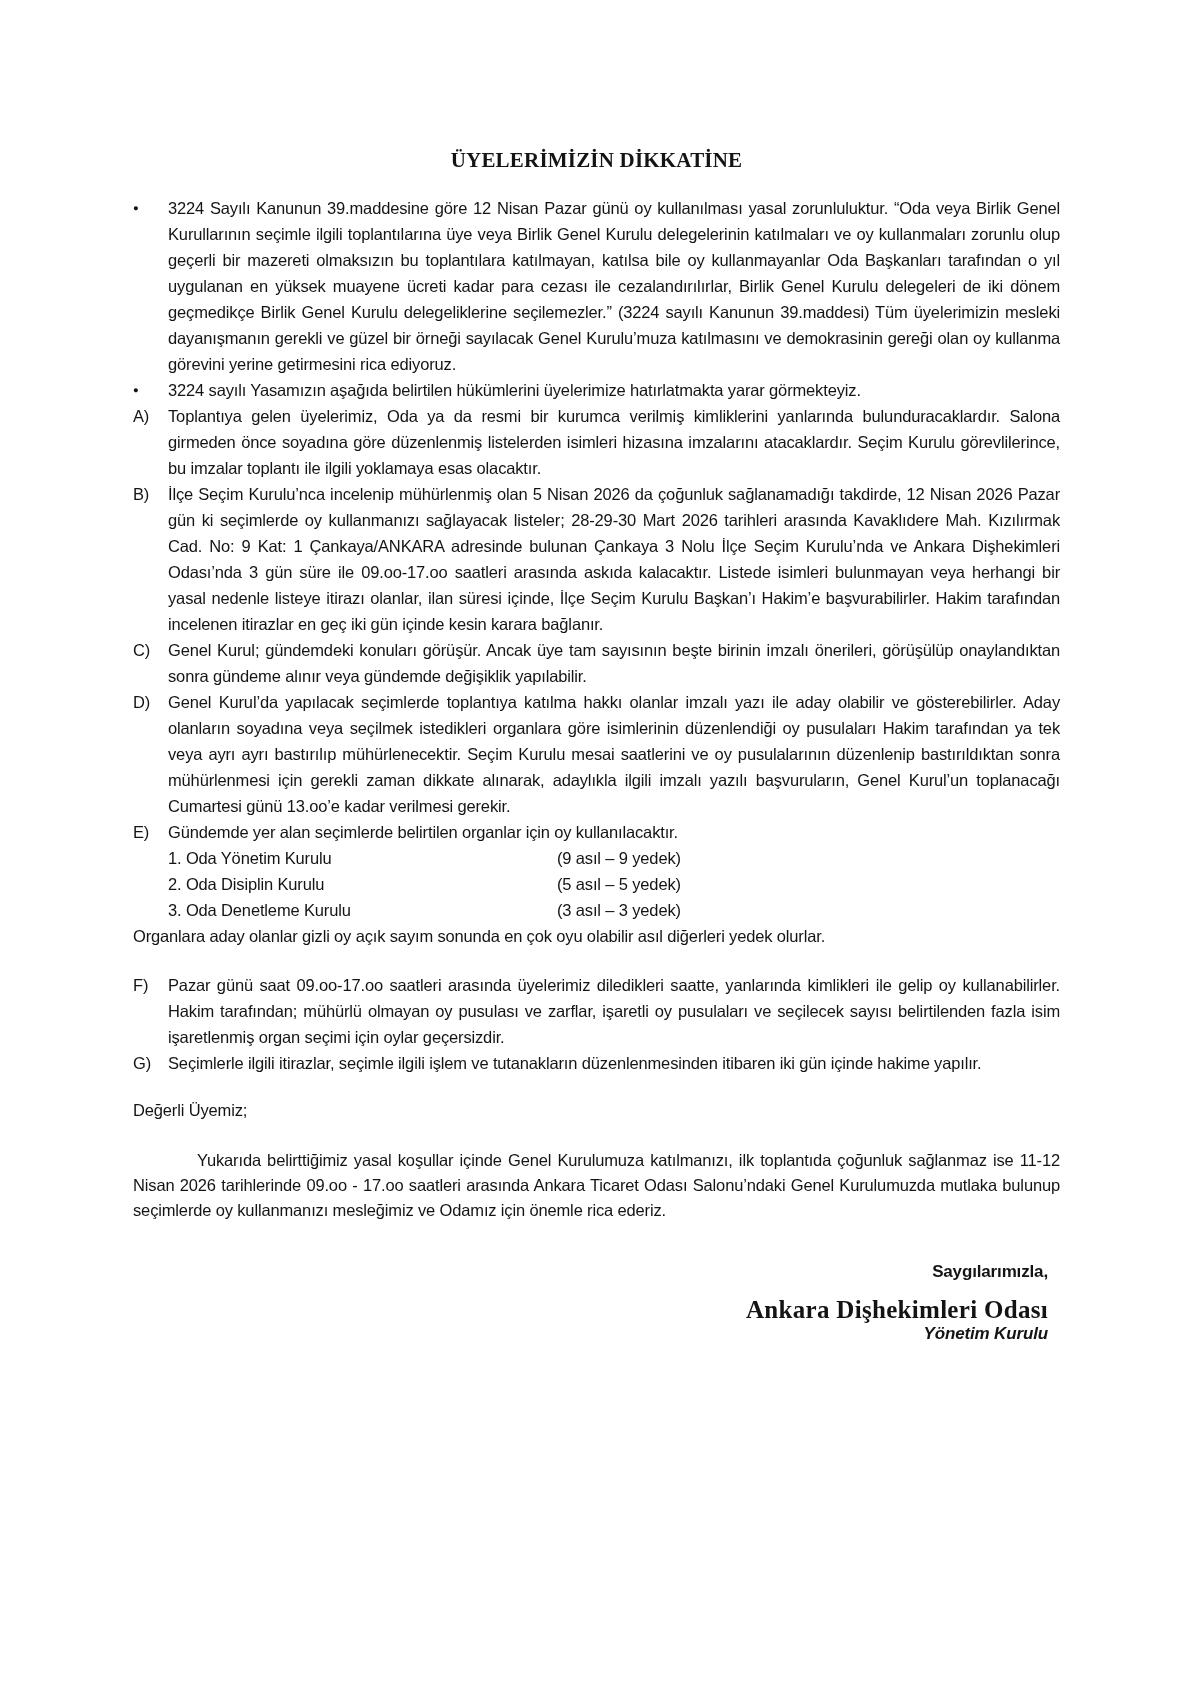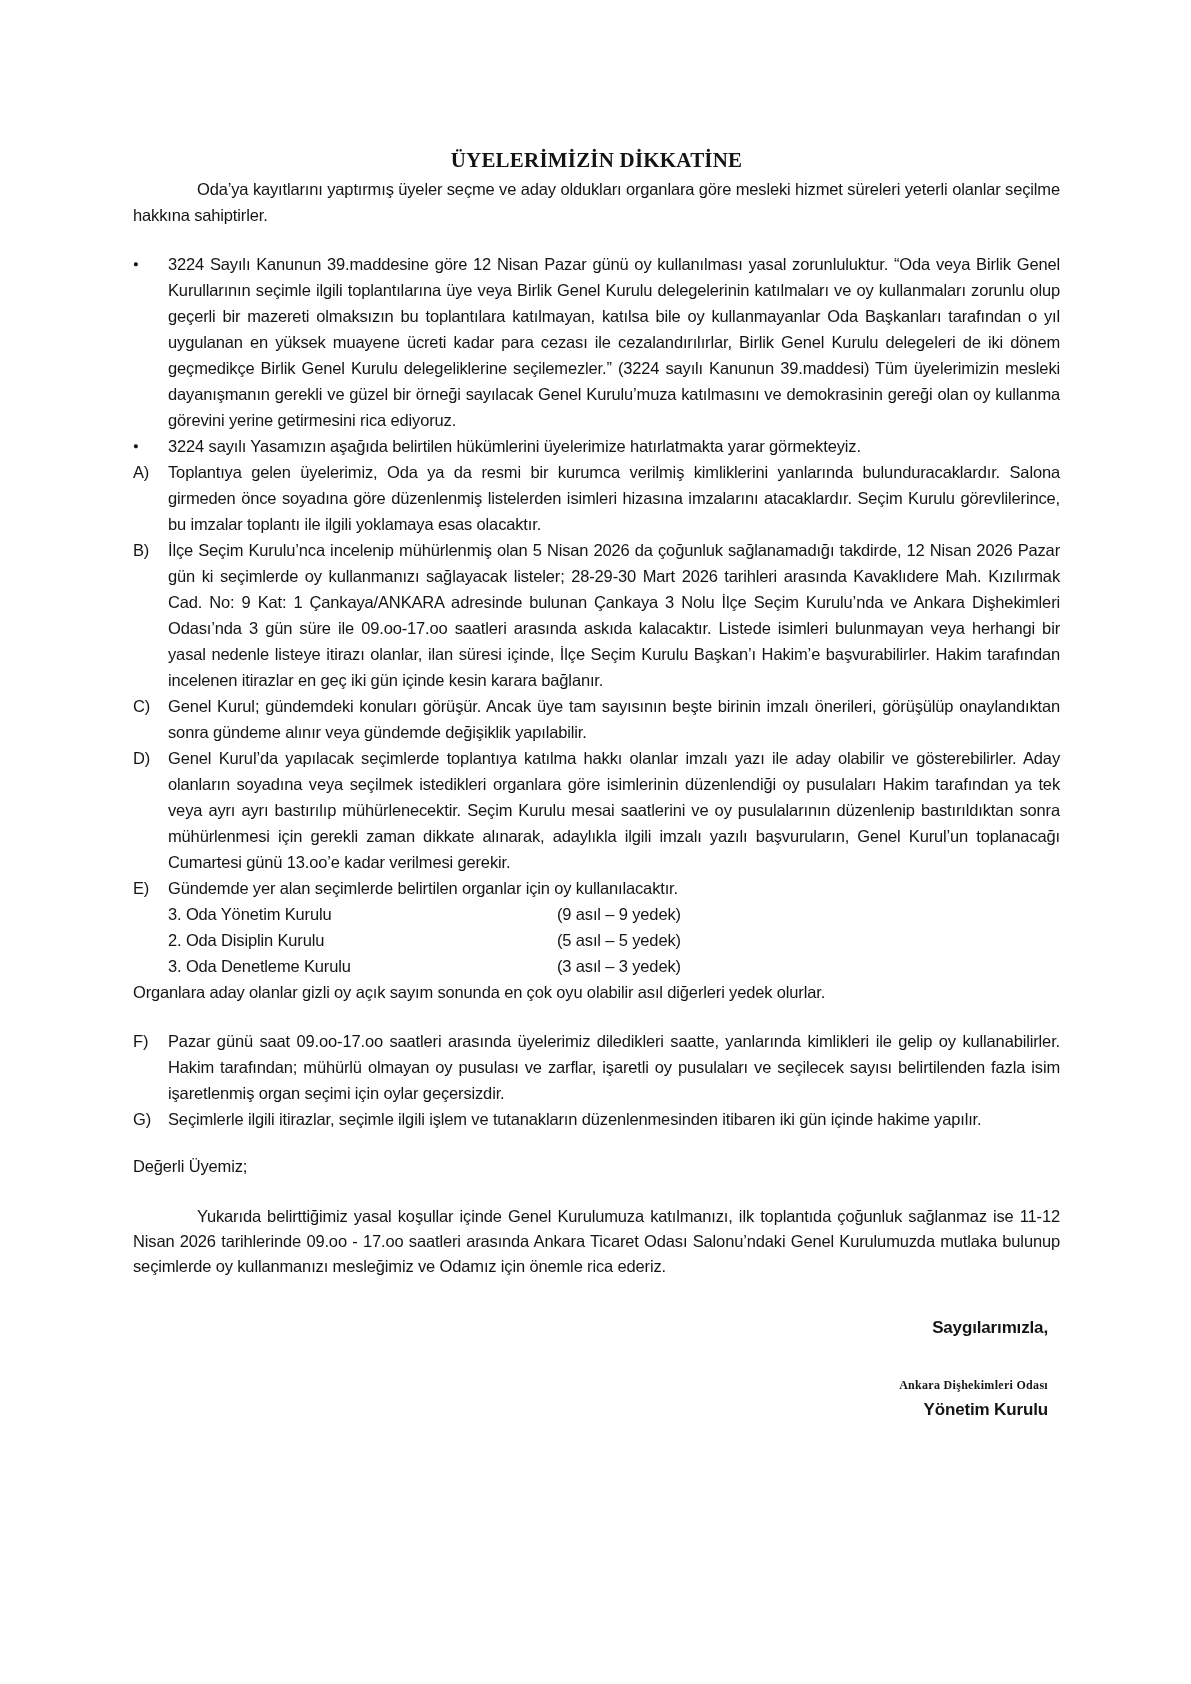--- a/index.html
+++ b/index.html
@@ -72,41 +72,41 @@
     margin-left: 575px;
     width: 340px;
     text-align: right;
   }
   .sig-regards {
     font-weight: bold;
     font-size: 17px;
     line-height: 22px;
   }
   .sig-org {
-    margin-top: 34px;
+    margin-top: 14px;
     font-family: "Liberation Serif", serif;
     font-weight: bold;
-    font-size: 12px;
+    font-size: 25px;
     line-height: 25px;
     letter-spacing: 0.3px;
   }
   .sig-unit {
     font-weight: bold;
     font-size: 17px;
     line-height: 23px;
+    font-style: italic;
   }
 </style>
 </head>
 <body>
 
 <div class="page">
 
   <h1 class="doc-title">ÜYELERİMİZİN DİKKATİNE</h1>
 
-  <p class="intro">Oda’ya kayıtlarını yaptırmış üyeler seçme ve aday oldukları organlara göre mesleki hizmet süreleri yeterli olanlar seçilme hakkına sahiptirler.</p>
 
   <div class="list">
 
     <div class="li">
       <span class="marker bullet">●</span>
       <div class="txt">3224 Sayılı Kanunun 39.maddesine göre 12 Nisan Pazar günü oy kullanılması yasal zorunluluktur. “Oda veya Birlik Genel Kurullarının seçimle ilgili toplantılarına üye veya Birlik Genel Kurulu delegelerinin katılmaları ve oy kullanmaları zorunlu olup geçerli bir mazereti olmaksızın bu toplantılara katılmayan, katılsa bile oy kullanmayanlar Oda Başkanları tarafından o yıl uygulanan en yüksek muayene ücreti kadar para cezası ile cezalandırılırlar, Birlik Genel Kurulu delegeleri de iki dönem geçmedikçe Birlik Genel Kurulu delegeliklerine seçilemezler.” (3224 sayılı Kanunun 39.maddesi) Tüm üyelerimizin mesleki dayanışmanın gerekli ve güzel bir örneği sayılacak Genel Kurulu’muza katılmasını ve demokrasinin gereği olan oy kullanma görevini yerine getirmesini rica ediyoruz.</div>
     </div>
 
     <div class="li">
       <span class="marker bullet">●</span>
@@ -133,21 +133,21 @@
       <div class="txt">Genel Kurul’da yapılacak seçimlerde toplantıya katılma hakkı olanlar imzalı yazı ile aday olabilir ve gösterebilirler. Aday olanların soyadına veya seçilmek istedikleri organlara göre isimlerinin düzenlendiği oy pusulaları Hakim tarafından ya tek veya ayrı ayrı bastırılıp mühürlenecektir. Seçim Kurulu mesai saatlerini ve oy pusulalarının düzenlenip bastırıldıktan sonra mühürlenmesi için gerekli zaman dikkate alınarak, adaylıkla ilgili imzalı yazılı başvuruların, Genel Kurul’un toplanacağı Cumartesi günü 13.oo’e kadar verilmesi gerekir.</div>
     </div>
 
     <div class="li">
       <span class="marker">E)</span>
       <div class="txt">Gündemde yer alan seçimlerde belirtilen organlar için oy kullanılacaktır.</div>
     </div>
 
     <div class="organs">
       <div class="organ-row">
-        <span class="organ-name">3. Oda Yönetim Kurulu</span>
+        <span class="organ-name">1. Oda Yönetim Kurulu</span>
         <span class="organ-seats">(9 asıl – 9 yedek)</span>
       </div>
       <div class="organ-row">
         <span class="organ-name">2. Oda Disiplin Kurulu</span>
         <span class="organ-seats">(5 asıl – 5 yedek)</span>
       </div>
       <div class="organ-row">
         <span class="organ-name">3. Oda Denetleme Kurulu</span>
         <span class="organ-seats">(3 asıl – 3 yedek)</span>
       </div>

